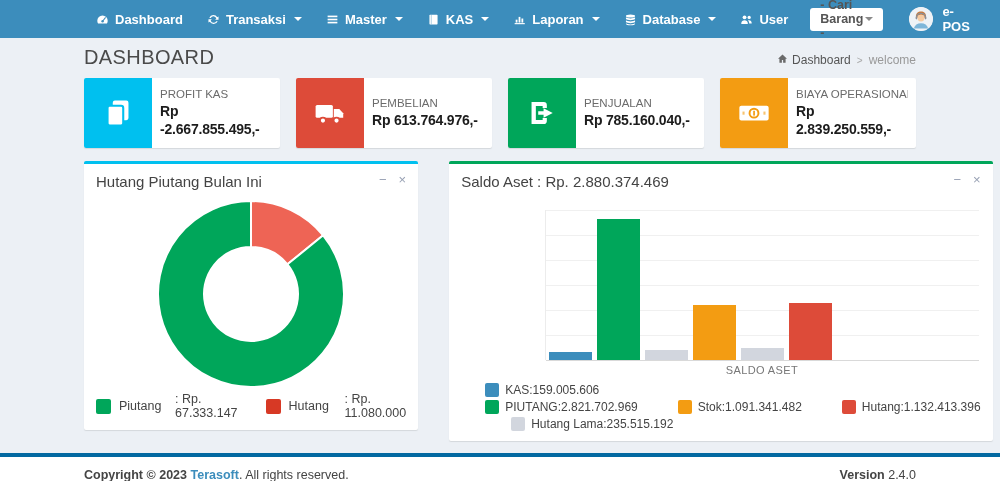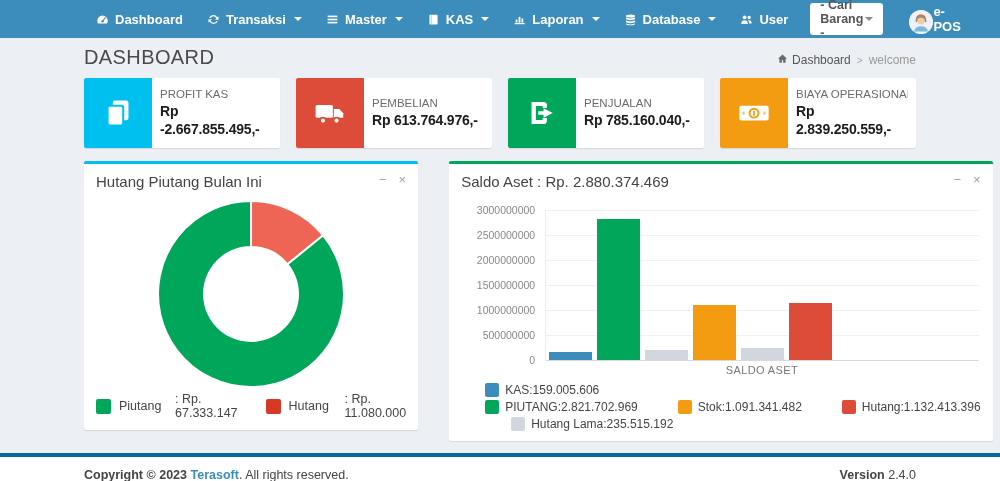--- a/index.html
+++ b/index.html
@@ -13,25 +13,25 @@
   .container { width:832px; margin:0 auto; }
 
   
   .navbar { height:38px; background:#3c8dbc; flex:none; }
   .navbar .container { display:flex; align-items:center; height:38px; }
   .nav-item { display:flex; align-items:center; gap:6px; padding:0 12px; height:38px;
     color:#fff; font-size:13px; font-weight:600; cursor:pointer; white-space:nowrap; }
   .nicon { display:flex; align-items:center; }
   .caret { width:0; height:0; border-left:4px solid transparent; border-right:4px solid transparent;
     border-top:4px solid #fff; margin-left:2px; }
-  .search-select { width:148px; height:32px; background:#fff; border-radius:3px; margin-left:10px;
+  .search-select { width:148px; height:23px; background:#fff; border-radius:3px; margin-left:10px;
     display:flex; align-items:center; justify-content:space-between; padding:0 10px;
     font-size:12.5px; font-weight:600; color:#555; cursor:pointer; }
   .search-select .caret { border-top-color:#8a8a8a; }
-  .user-chip { display:flex; align-items:flex-end; gap:0; margin-left:26px; color:#fff;
+  .user-chip { display:flex; align-items:center; gap:9px; margin-left:26px; color:#fff;
     font-size:13px; font-weight:600; cursor:pointer; }
   .avatar { width:24px; height:24px; border-radius:50%; overflow:hidden; background:#e8eef3; flex:none; }
 
   
   .content-wrapper { flex:1; }
   .page-head { display:flex; justify-content:space-between; align-items:flex-end; padding-top:8px; }
   .page-title { margin:0; font-size:20px; font-weight:500; color:#4a4a4a; letter-spacing:.4px; }
   .breadcrumb { font-size:12px; color:#666; display:flex; align-items:center; gap:6px; padding-bottom:2px; }
   .breadcrumb .sep { color:#a9a9a9; font-size:10px; }
   .breadcrumb .bc-current { color:#999; }
@@ -309,29 +309,20 @@
       <div class="box box-bars" style="border-top-color: rgb(0, 166, 90); margin-left: 15px;">
         <div class="box-header">
           <span class="box-title">Saldo Aset : Rp. 2.880.374.469</span>
           <span class="box-tools">
             <span class="box-tool">−</span>
             <span class="box-tool">×</span>
           </span>
         </div>
         <div class="box-body">
           <div class="bar-chart">
-            <div class="bc-yaxis" id="bc-yaxis">
-                <div class="bc-tick" style="top: -6px;">3000000000</div>
-                <div class="bc-tick" style="top: 19px;">2500000000</div>
-                <div class="bc-tick" style="top: 44px;">2000000000</div>
-                <div class="bc-tick" style="top: 69px;">1500000000</div>
-                <div class="bc-tick" style="top: 94px;">1000000000</div>
-                <div class="bc-tick" style="top: 119px;">500000000</div>
-                <div class="bc-tick" style="top: 144px;">0</div>
-              </div>
             <div class="bc-plot" id="bc-plot">
                 <div class="bc-grid" style="top: 0px;"></div>
                 <div class="bc-grid" style="top: 25px;"></div>
                 <div class="bc-grid" style="top: 50px;"></div>
                 <div class="bc-grid" style="top: 75px;"></div>
                 <div class="bc-grid" style="top: 100px;"></div>
                 <div class="bc-grid" style="top: 125px;"></div>
                 <div class="bc-grid bc-grid-base" style="top: 150px;"></div>
                 <div class="bc-bar" style="left: 3px; width: 43px; height: 8px; background: rgb(60, 141, 188);"></div>
                 <div class="bc-bar" style="left: 51px; width: 43px; height: 141px; background: rgb(0, 166, 90);"></div>

